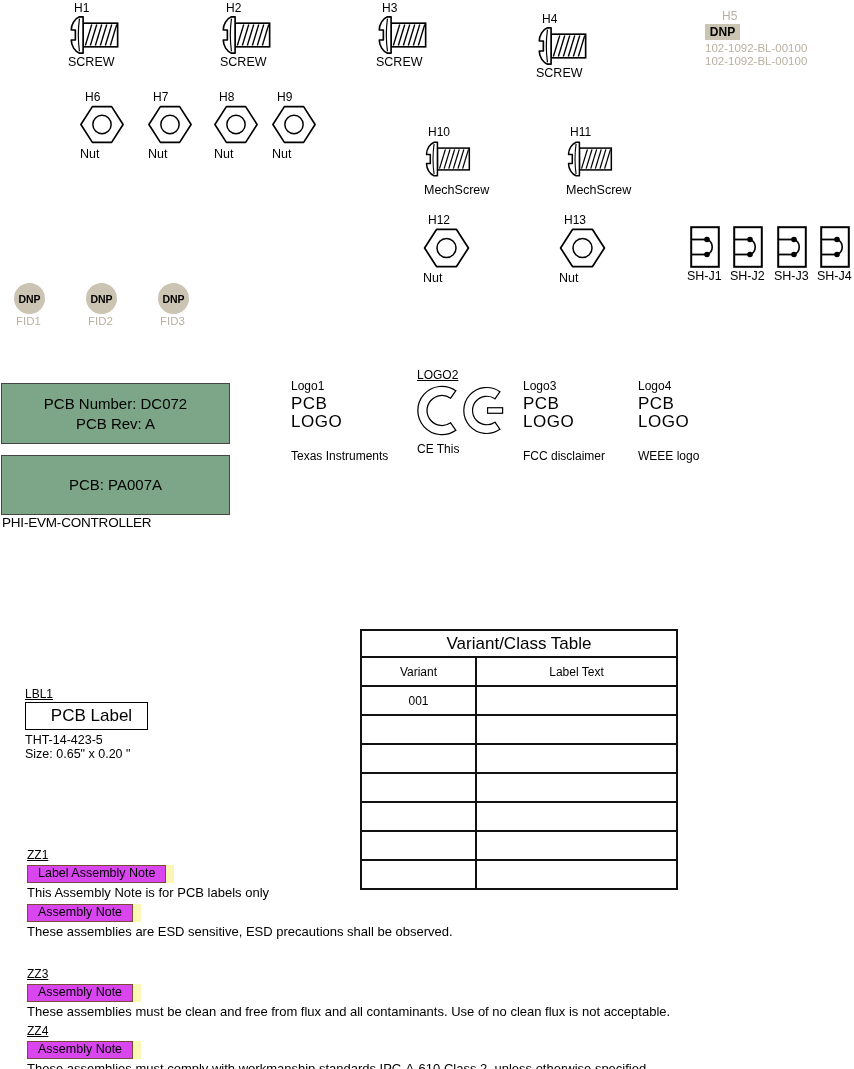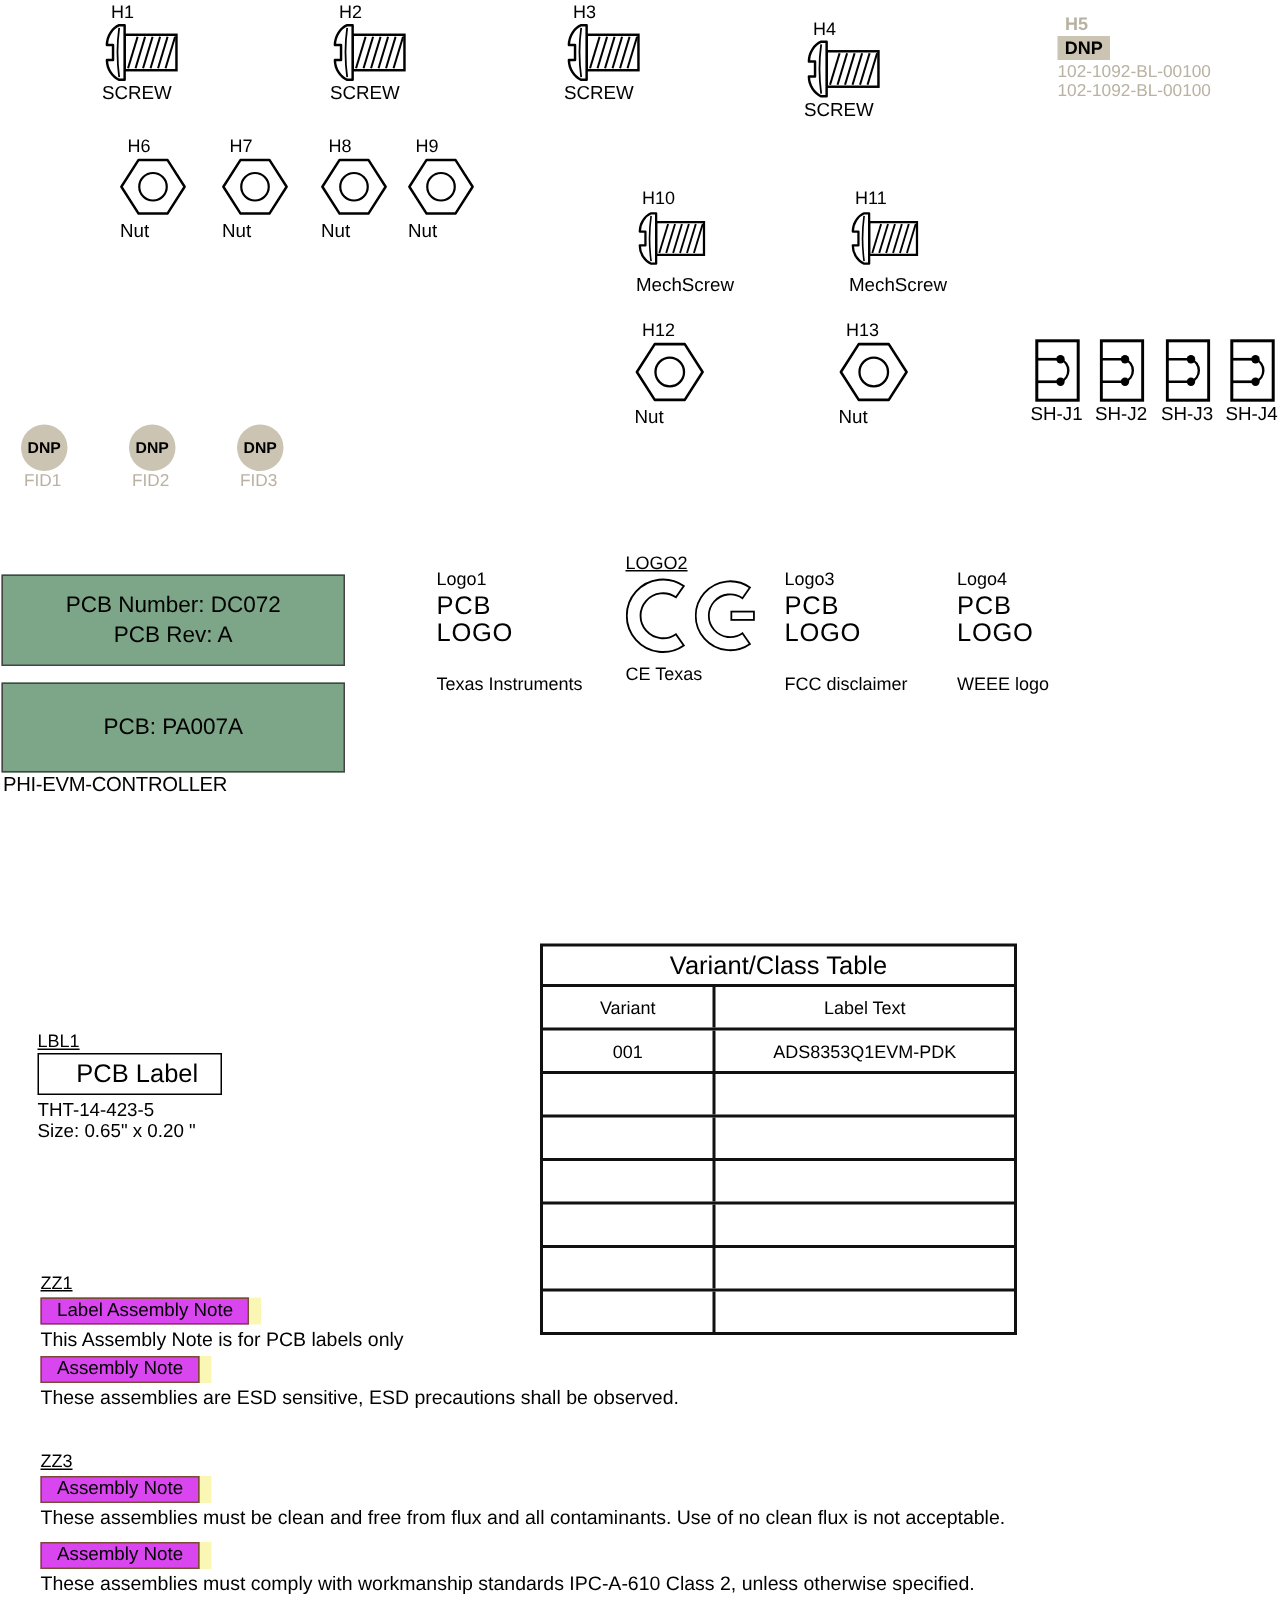--- a/index.html
+++ b/index.html
@@ -117,21 +117,21 @@
 </div>
 <div class="abs" style="left:536px;top:13px;">
   <div class="desig" style="margin-left:6px;">H4</div>
   <svg width="52" height="40">
       <use href="#sym-screw"></use>
     </svg>
   <div class="plabel">SCREW</div>
 </div>
 
 <div class="abs" style="left:705px;top:10px;">
-  <div class="desig muted" style="margin-left:5px;font-weight:bold;">H5</div>
+  <div class="desig muted" style="margin-left:17px;">H5</div>
   <div class="dnp-chip">DNP</div>
   <div class="pn muted" style="margin-top:2px;">102-1092-BL-00100</div>
   <div class="pn muted">102-1092-BL-00100</div>
 </div>
 
 <div class="abs" style="left:80px;top:91px;">
   <div class="desig" style="margin-left:5px;">H6</div>
   <svg width="44" height="39" style="margin-top:1px;">
       <use href="#sym-nut"></use>
     </svg>
@@ -245,21 +245,21 @@
 <div class="abs" style="left:417px;top:369px;">
   <div class="desig u">LOGO2</div>
   <div class="ce-row">
     <svg width="40" height="55">
         <use href="#sym-ce-c"></use>
       </svg>
     <svg width="42" height="55">
         <use href="#sym-ce-e"></use>
       </svg>
   </div>
-  <div class="logo-caption" style="margin-top:5px;">CE Texas</div>
+  <div class="logo-caption" style="margin-top:5px;">CE This</div>
 </div>
 <div class="abs" style="left:523px;top:380px;">
   <div class="desig">Logo3</div>
   <div class="logo-line" style="margin-top:2px;">PCB</div>
   <div class="logo-line">LOGO</div>
   <div class="logo-caption">FCC disclaimer</div>
 </div>
 <div class="abs" style="left:638px;top:380px;">
   <div class="desig">Logo4</div>
   <div class="logo-line" style="margin-top:2px;">PCB</div>
@@ -268,21 +268,20 @@
 </div>
 
 <div class="vtable">
   <div class="vt-title">Variant/Class Table</div>
   <div class="vt-row">
     <div class="vt-c1">Variant</div>
     <div class="vt-c2">Label Text</div>
   </div>
   <div class="vt-row">
     <div class="vt-c1">001</div>
-    <div class="vt-c2">ADS8353Q1EVM-PDK</div>
   </div>
   <div class="vt-row">
       <div class="vt-c1"></div>
       <div class="vt-c2"></div>
     </div>
   <div class="vt-row">
       <div class="vt-c1"></div>
       <div class="vt-c2"></div>
     </div>
   <div class="vt-row">
@@ -324,17 +323,18 @@
   <div class="note-text">These assemblies are ESD sensitive, ESD precautions shall be observed.</div>
 </div>
 <div class="abs" style="left:27px;top:968px;">
   <div class="desig u">ZZ3</div>
   <div class="note-badge">
     <div class="note-badge-inner">Assembly Note</div>
   </div>
   <div class="note-text">These assemblies must be clean and free from flux and all contaminants. Use of no clean flux is not acceptable.</div>
 </div>
 <div class="abs" style="left:27px;top:1025px;">
+  <div class="desig u">ZZ4</div>
   <div class="note-badge">
     <div class="note-badge-inner">Assembly Note</div>
   </div>
   <div class="note-text">These assemblies must comply with workmanship standards IPC-A-610 Class 2, unless otherwise specified.</div>
 </div>
 
 </body></html>

